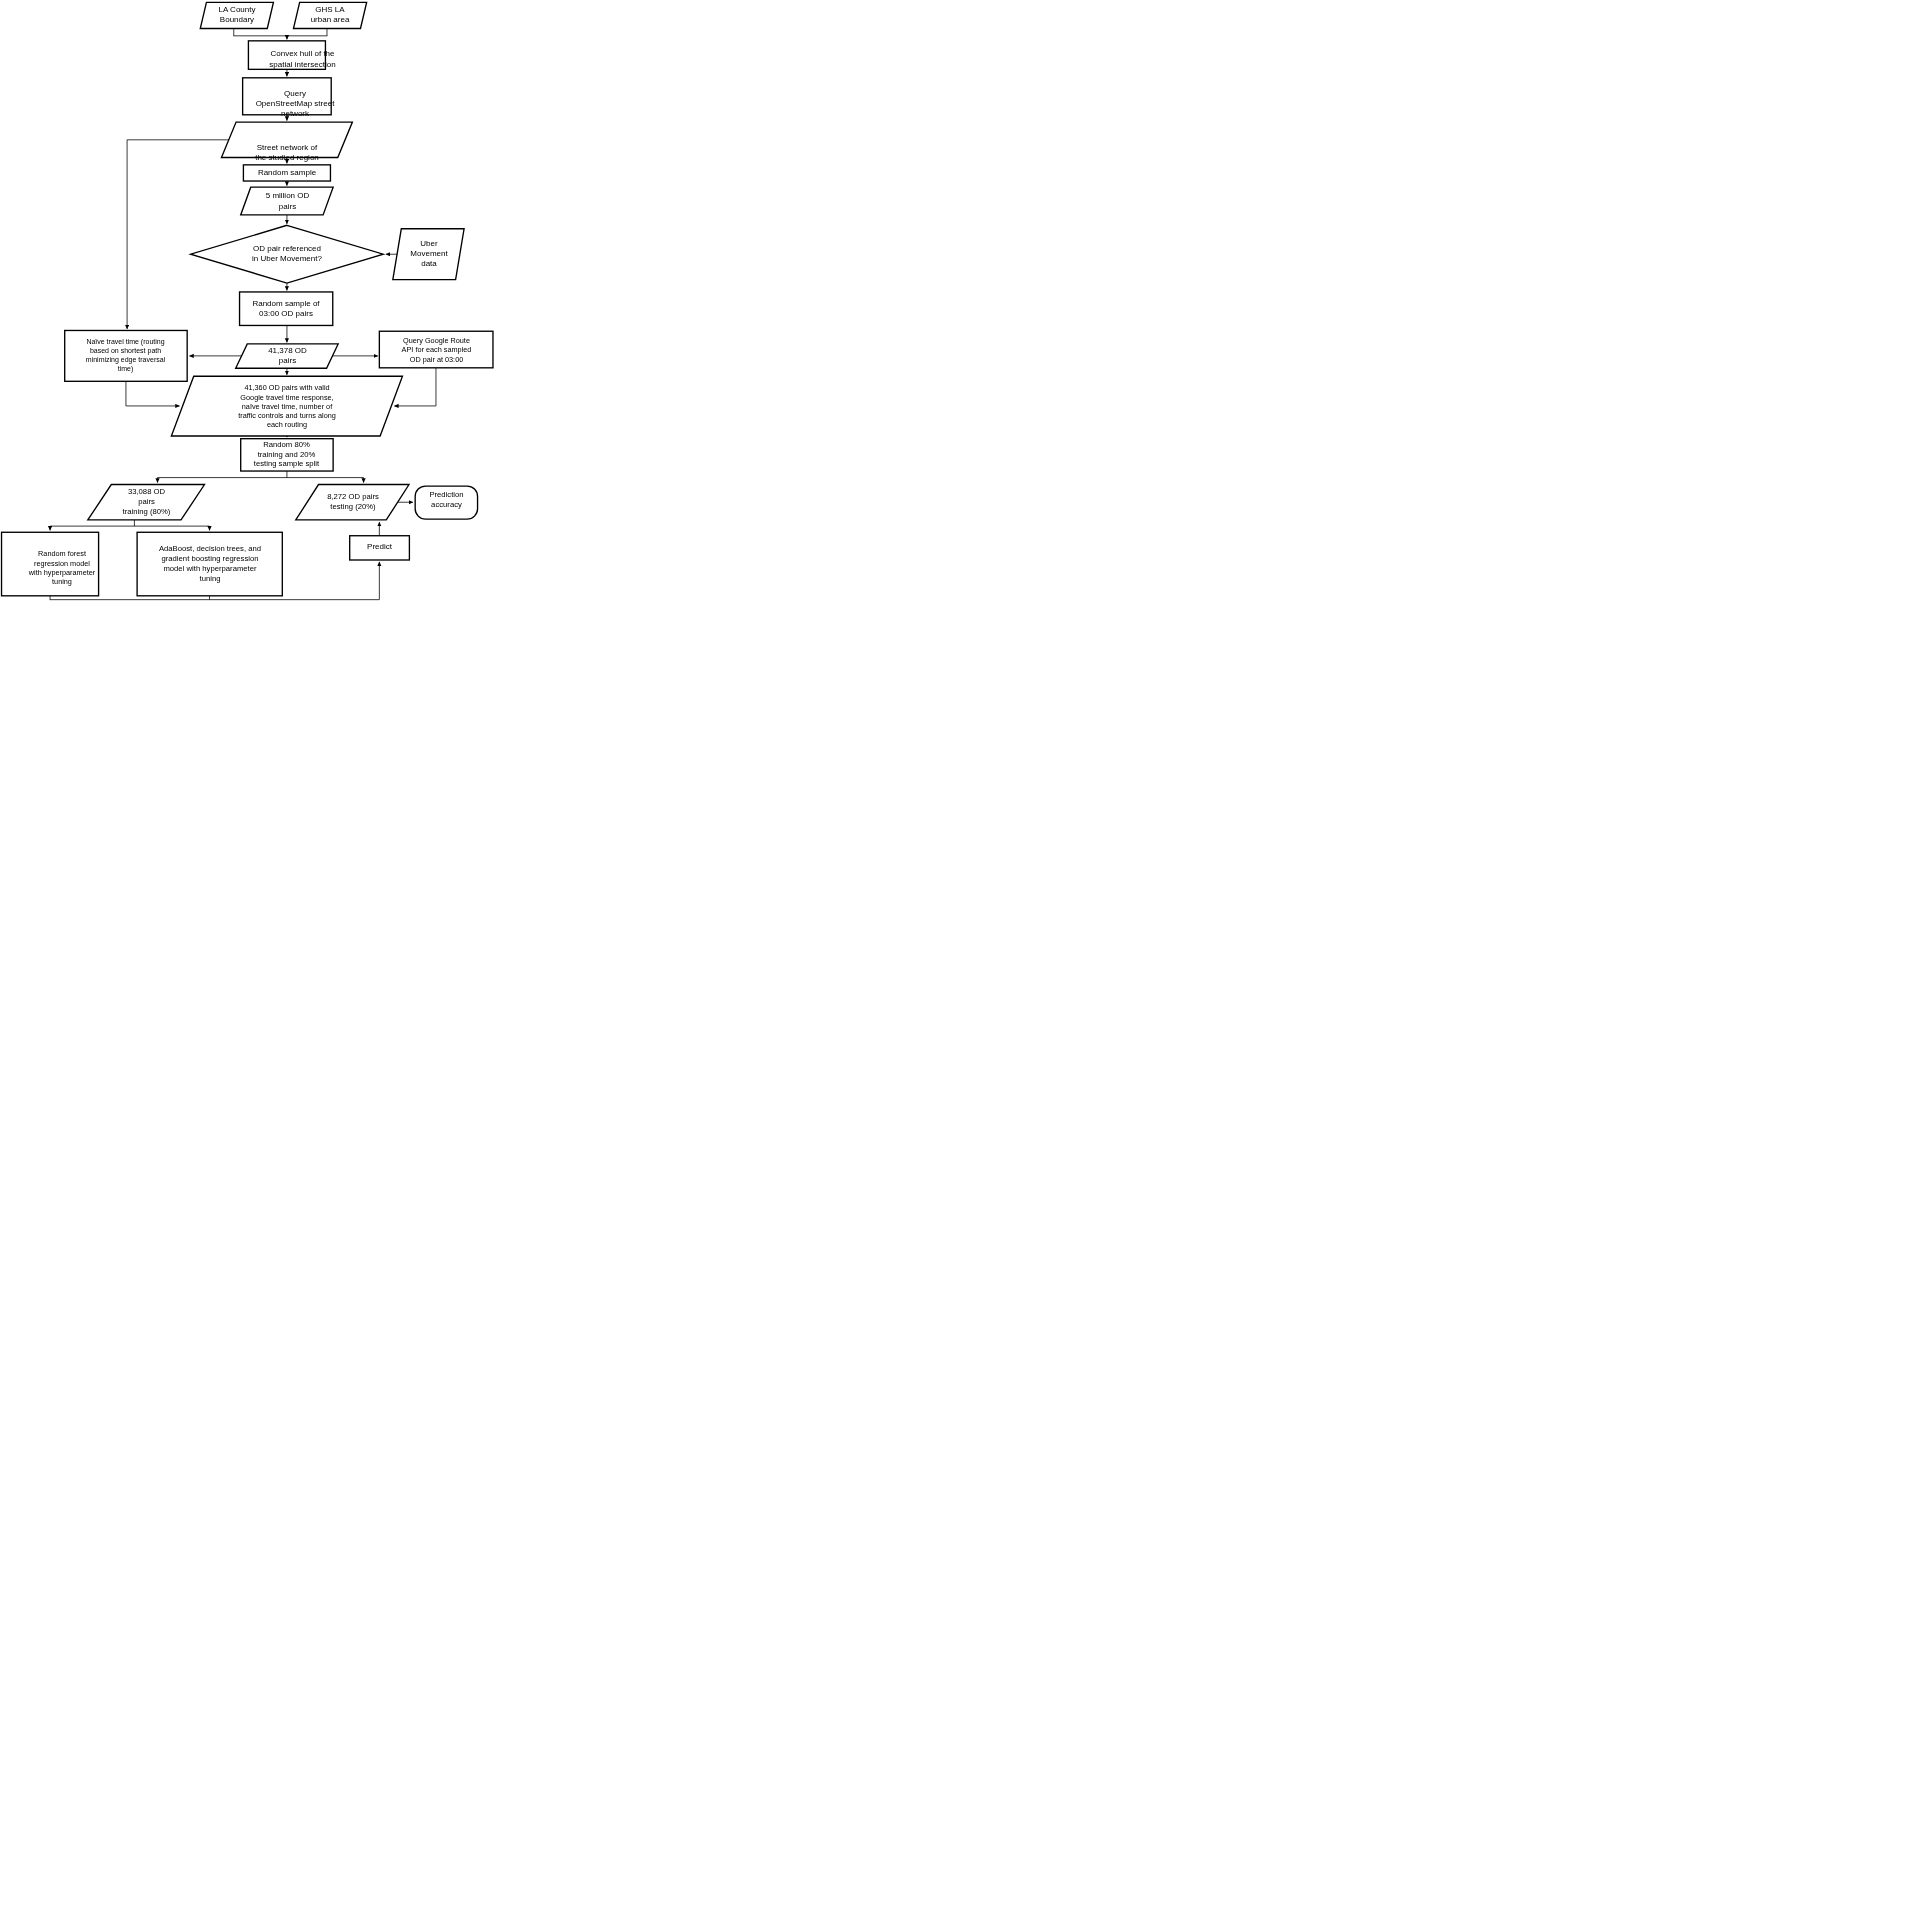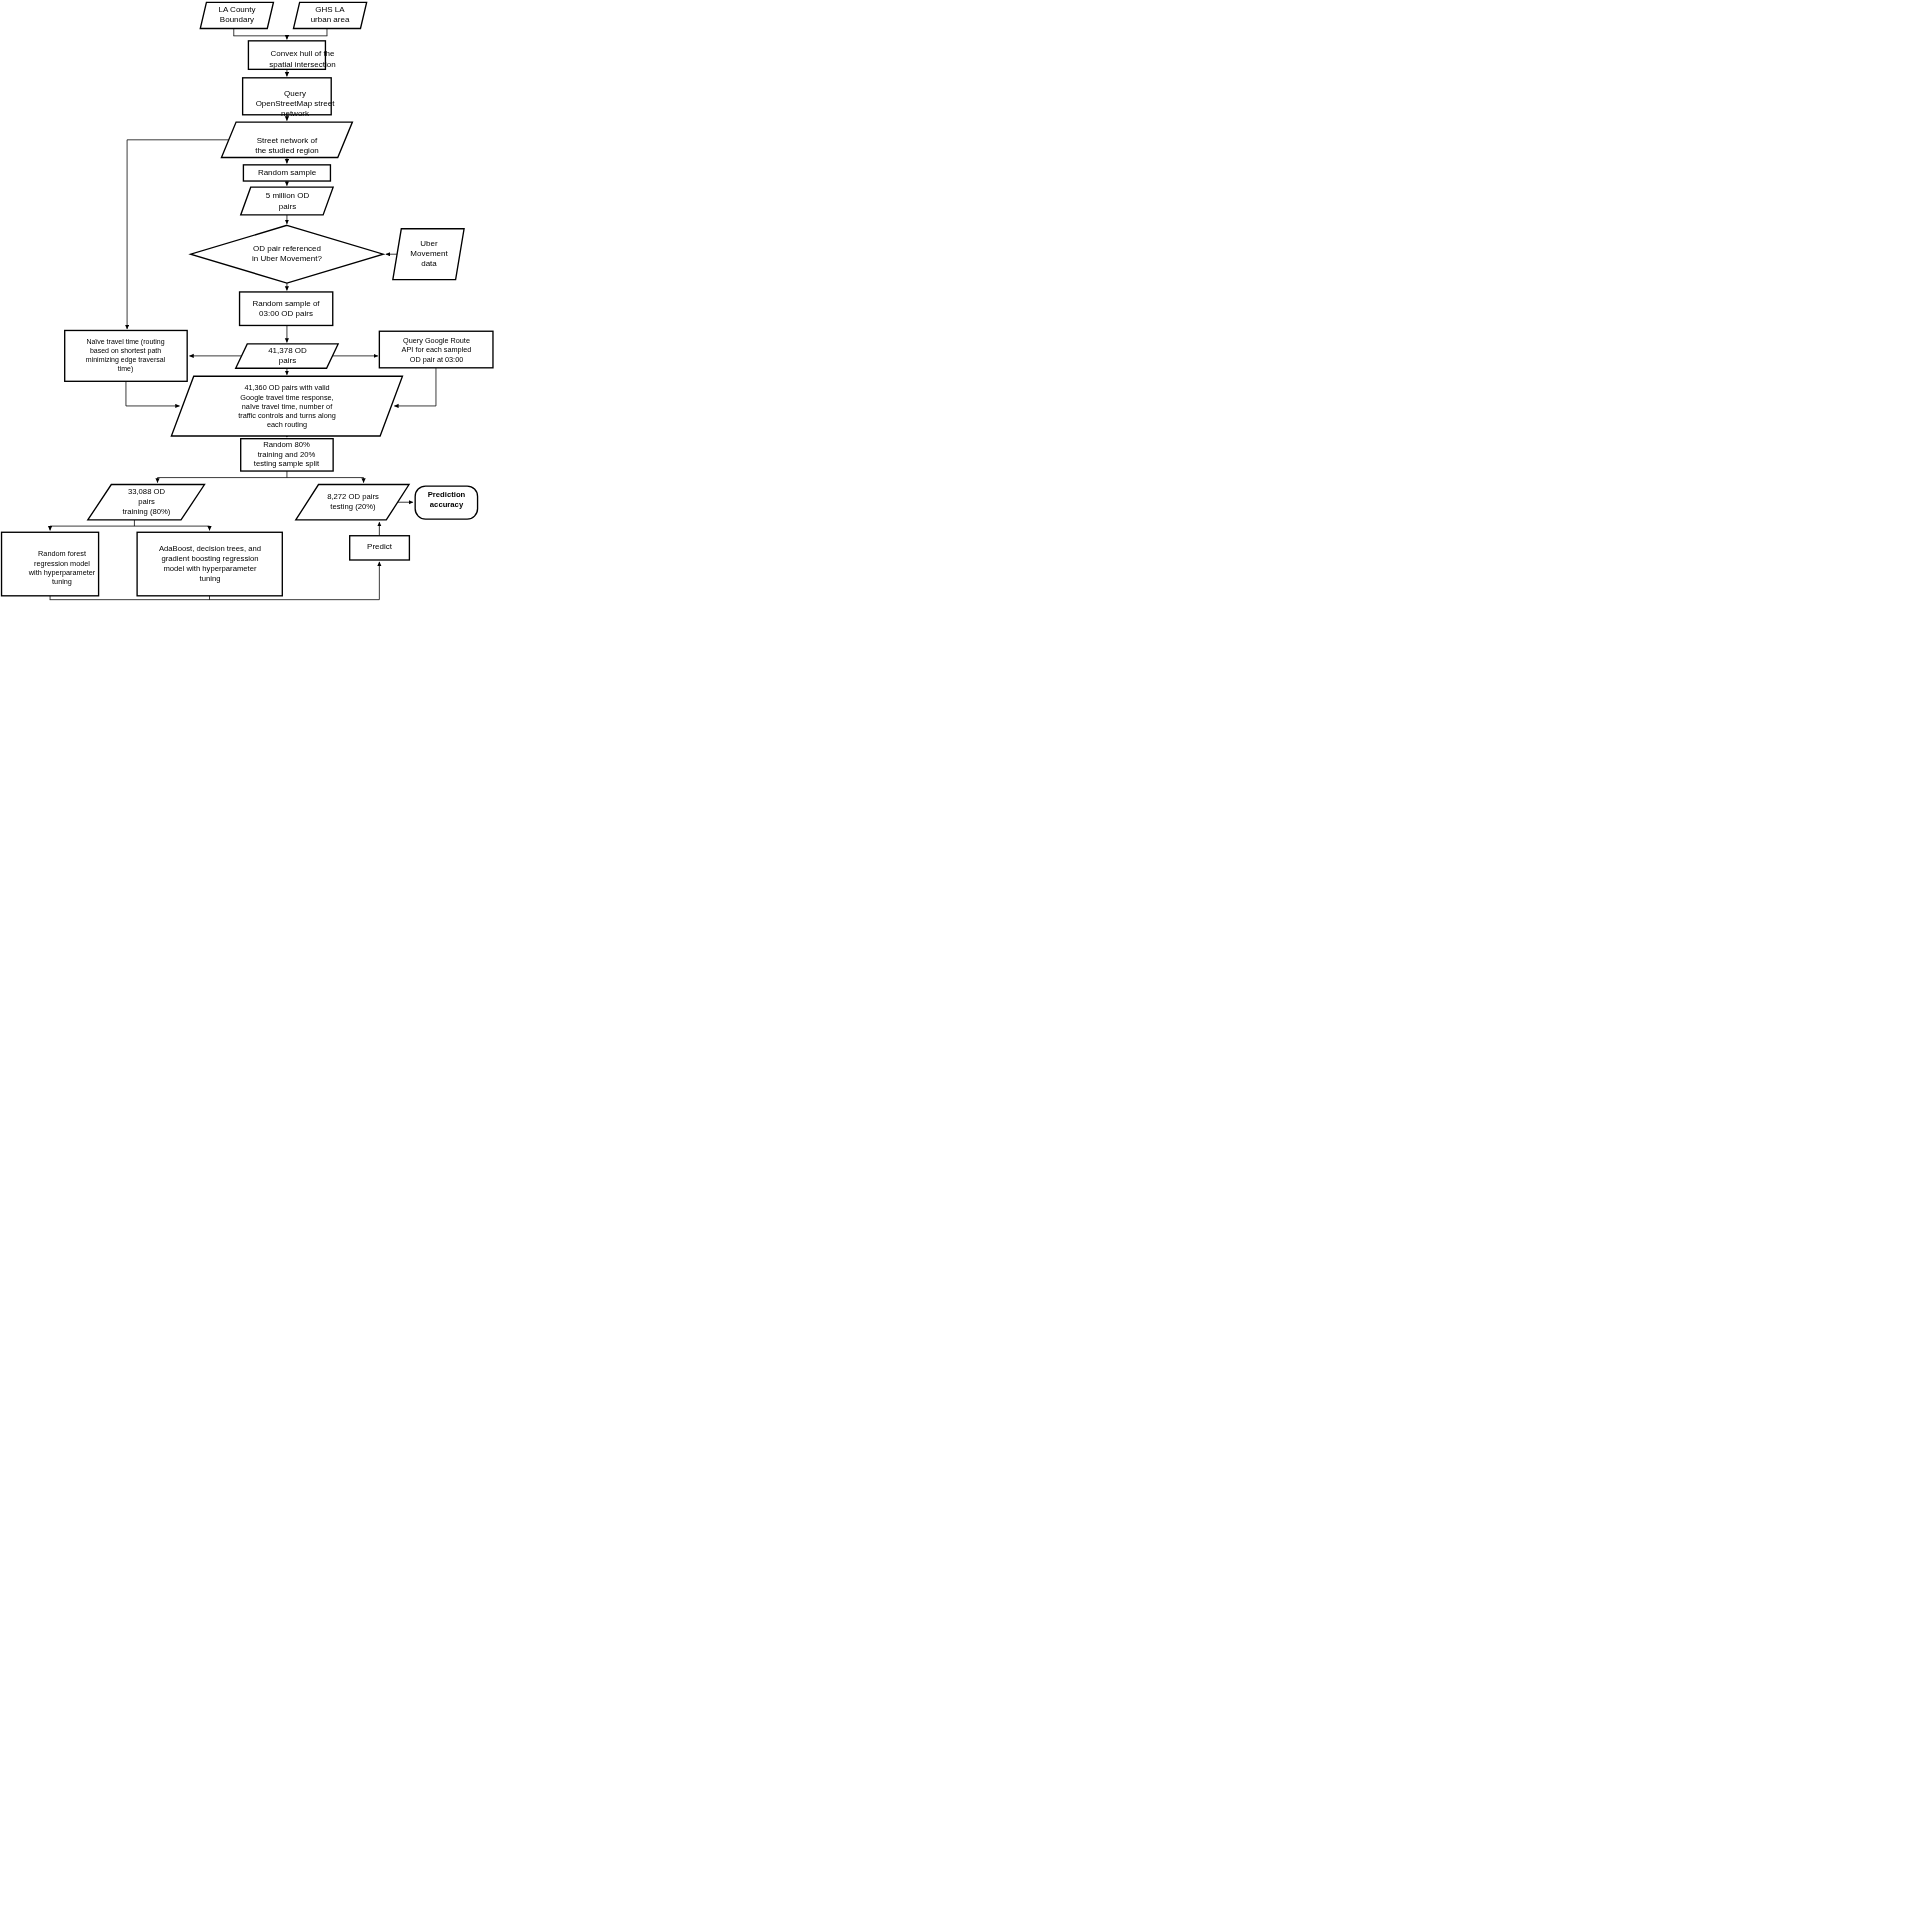--- a/index.html
+++ b/index.html
@@ -106,21 +106,21 @@
 
   <div class="lbl" style="left:202px;top:3.9px;width:70px;height:23px;">LA County
 Boundary</div>
   <div class="lbl" style="left:295px;top:3.9px;width:70px;height:23px;">GHS LA
 urban area</div>
   <div class="lbl" style="left:266px;top:42px;width:73px;height:35px;">Convex hull of the
 spatial intersection</div>
   <div class="lbl" style="left:244px;top:79px;width:86px;height:50px;padding-left:8px;">Query
 OpenStreetMap street
 network</div>
-  <div class="lbl" style="left:229px;top:128px;width:116px;height:36px;">Street network of
+  <div class="lbl" style="left:229px;top:135px;width:116px;height:36px;">Street network of
 the studied region</div>
   <div class="lbl" style="left:245px;top:166px;width:84px;height:14.6px;border-radius:7px;">Random sample</div>
   <div class="lbl" style="left:245px;top:189px;width:85px;height:25px;">5 million OD
 pairs</div>
   <div class="lbl" style="left:210px;top:229px;width:154px;height:50px;">OD pair referenced
 in Uber Movement?</div>
   <div class="lbl" style="left:397px;top:231px;width:64px;height:46px;">Uber
 Movement
 data</div>
   <div class="lbl" style="left:241px;top:294px;width:90px;height:30px;">Random sample of
@@ -149,17 +149,17 @@
 testing (20%)</div>
   <div class="lbl f19" style="left:15px;top:534px;width:94px;height:68px;">Random forest
 regression model
 with hyperparameter
 tuning</div>
   <div class="lbl f20" style="left:139px;top:534px;width:142px;height:60px;border-radius:30px;">AdaBoost, decision trees, and
 gradient boosting regression
 model with hyperparameter
 tuning</div>
   <div class="lbl" style="left:351px;top:537px;width:57px;height:21px;">Predict</div>
-  <div class="lbl f20" style="left:417px;top:488px;width:59px;height:23px;font-weight:bold;">Prediction
+  <div class="lbl f20" style="left:417px;top:488px;width:59px;height:23px;">Prediction
 accuracy</div>
 
 </div>
 
 
 </body></html>

